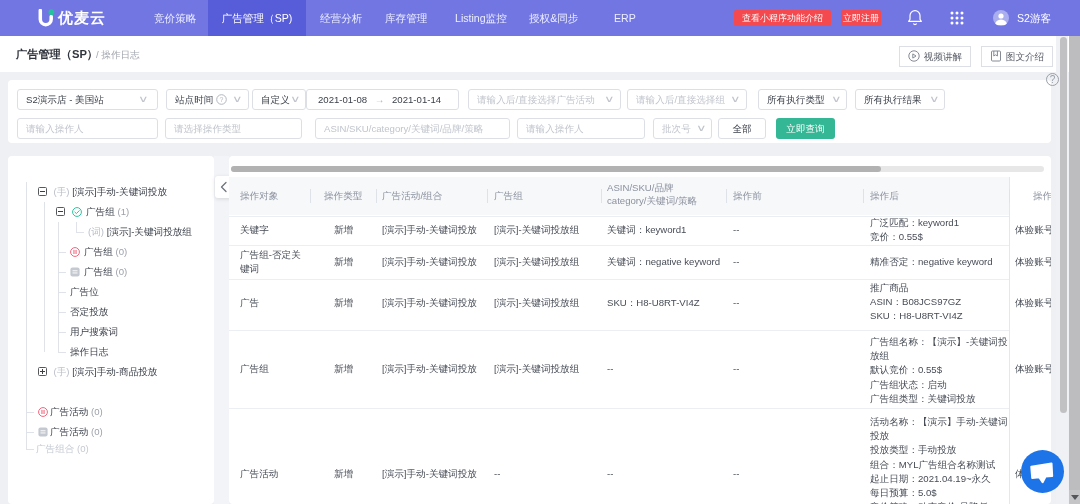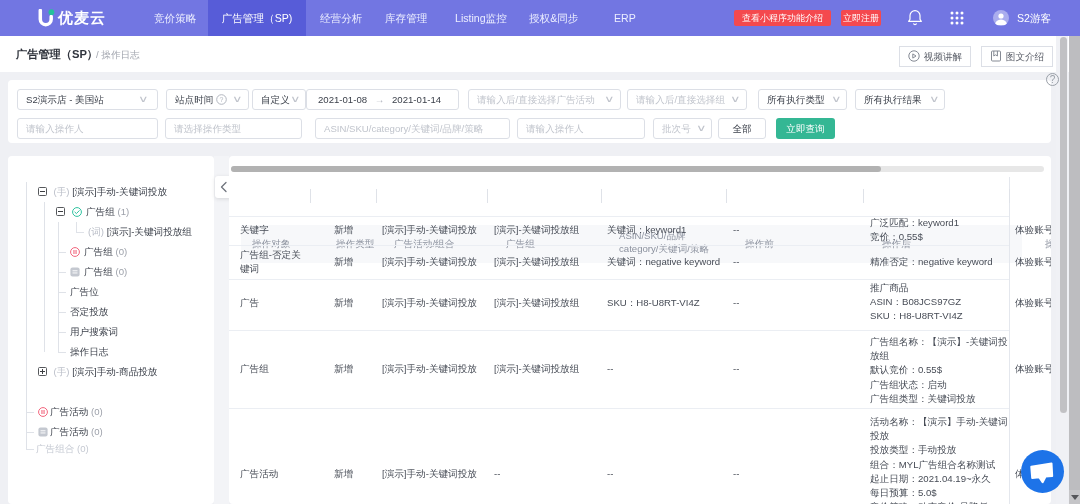--- a/index.html
+++ b/index.html
@@ -28,21 +28,21 @@
 #tcard{position:absolute;left:8px;top:156px;width:206px;height:348px;background:#fff;border-radius:4px;overflow:hidden;}
 .trow{position:absolute;height:20px;line-height:20px;white-space:nowrap;font-size:9.6px;color:#3a3f49;}
 .cnt{color:#9da1aa;}
 .gtag{color:#b9bdc7;}
 .tline{position:absolute;background:#dfe2e8;}
 .expbox{position:absolute;width:9.5px;height:9.5px;border:1.2px solid #56585c;border-radius:1.5px;background:#fff;}
 .expbox i{position:absolute;left:1.2px;top:3.2px;width:4.8px;height:1.1px;background:#3c3e42;}
 .expbox b{position:absolute;left:3px;top:1px;width:1.1px;height:5.2px;background:#3c3e42;}
 
 #gcard{position:absolute;left:229px;top:156px;width:822px;height:348px;background:#fff;border-radius:4px;overflow:hidden;}
-#ghead{position:absolute;left:12px;top:21px;width:781px;height:38px;background:#f7f8fa;color:#8b919e;margin-top:48px;}
+#ghead{position:absolute;left:0;top:21px;width:781px;height:38px;background:#f7f8fa;color:#8b919e;}
 #ghead div{position:absolute;white-space:nowrap;}
 .hsep{position:absolute;top:33px;width:1px;height:14px;background:#dfe2e8;}
 .grow div{position:absolute;white-space:nowrap;line-height:14.2px;}
 .rline{position:absolute;left:0;width:781px;height:1px;background:#ebeef3;}
 #rightcol-border{position:absolute;left:780px;top:21px;width:1px;height:327px;background:#e4e7ed;}
 
 #hscroll-track{position:absolute;left:231px;top:166px;width:813px;height:6px;border-radius:3px;background:#e7e7e7;}
 #hscroll-thumb{position:absolute;left:231px;top:166px;width:650px;height:6px;border-radius:3px;background:#b2b2b2;}
 #vs1{position:absolute;left:1056px;top:36px;width:12px;height:468px;background:#f0f1f5;}
 #vs1 .th{position:absolute;left:4px;top:1px;width:7px;height:376px;background:#c1c1c4;border-radius:4px;}

